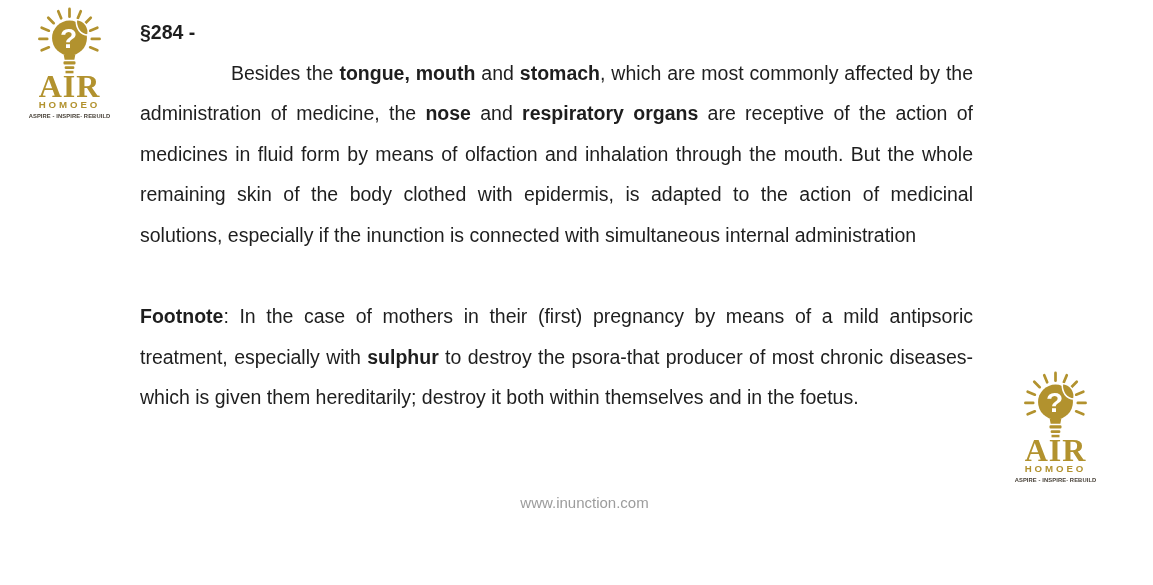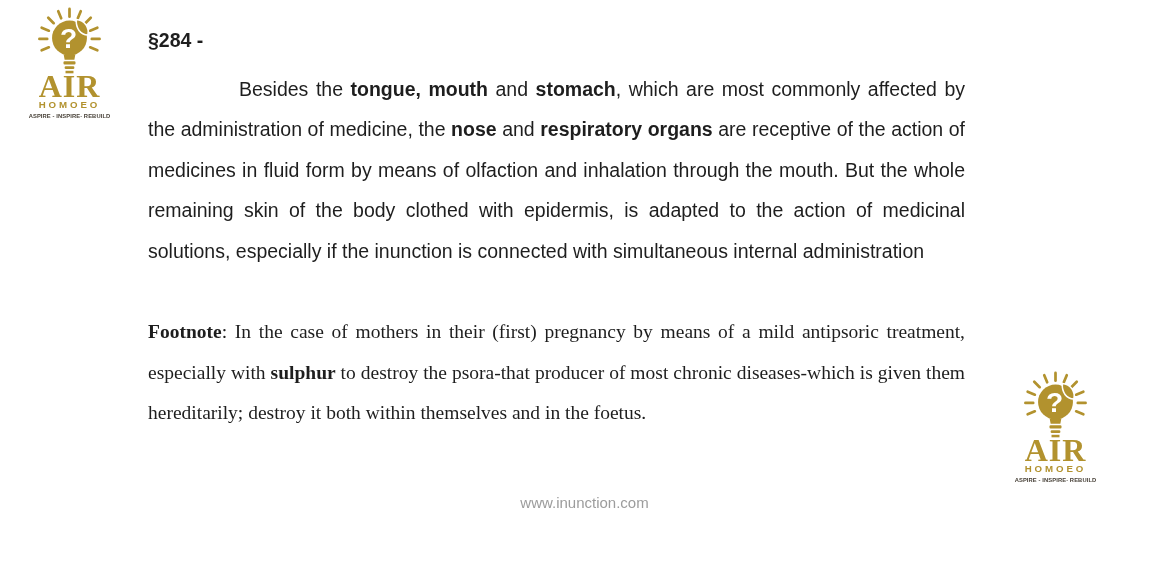--- a/index.html
+++ b/index.html
@@ -33,25 +33,25 @@
   
   .text-column {
     position: absolute;
     left: 140px;
     top: 12px;
     width: 833px;
     color: var(--ink);
     font-size: 19.5px;
     line-height: 40.6px;
   }
-  .text-column p { margin: 8px; }
+  .text-column p { margin: 0; }
   .section-heading { font-weight: bold; }
   .para { text-align: justify; }
   .para.first-indent { text-indent: 91px; }
-  .para.footnote { margin-top: 40.6px; font-family: Liberation Serif, serif; }
+  .para.footnote { margin-top: 40.6px; }
   .para b, .para .bold { font-weight: bold; }
 
   
   .footer-url {
     position: absolute;
     top: 494px;
     left: 0;
     width: 100%;
     text-align: center;
     text-indent: 16px;

